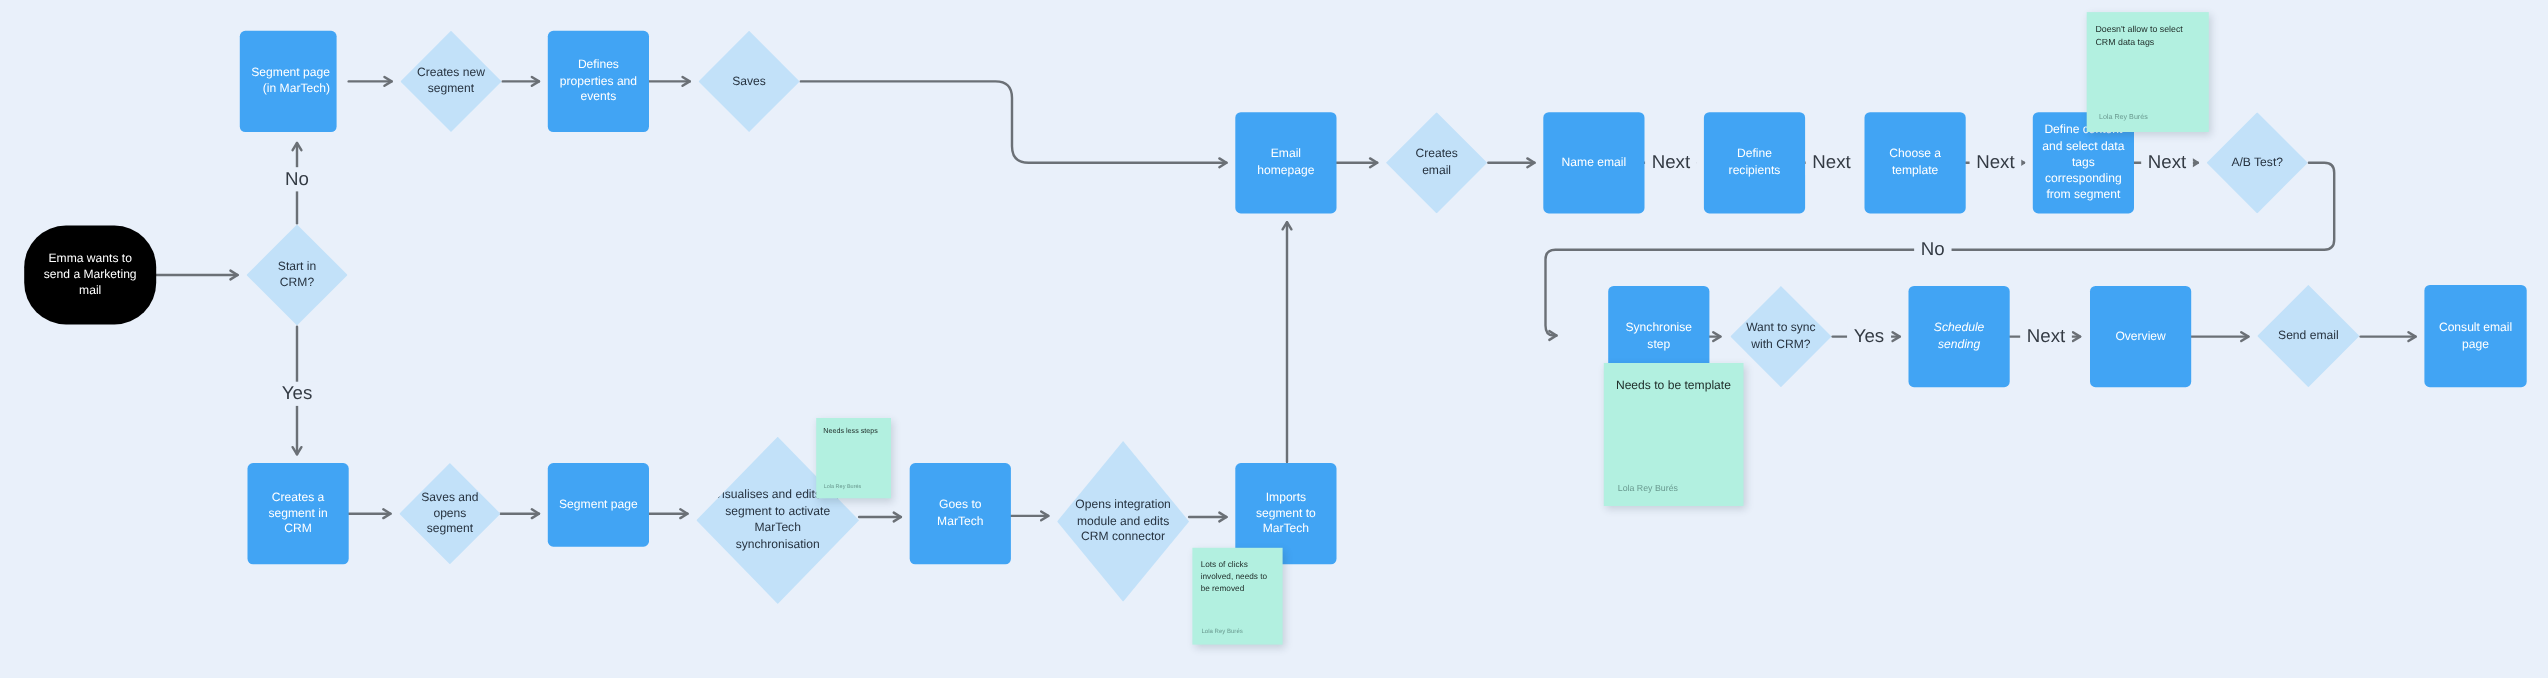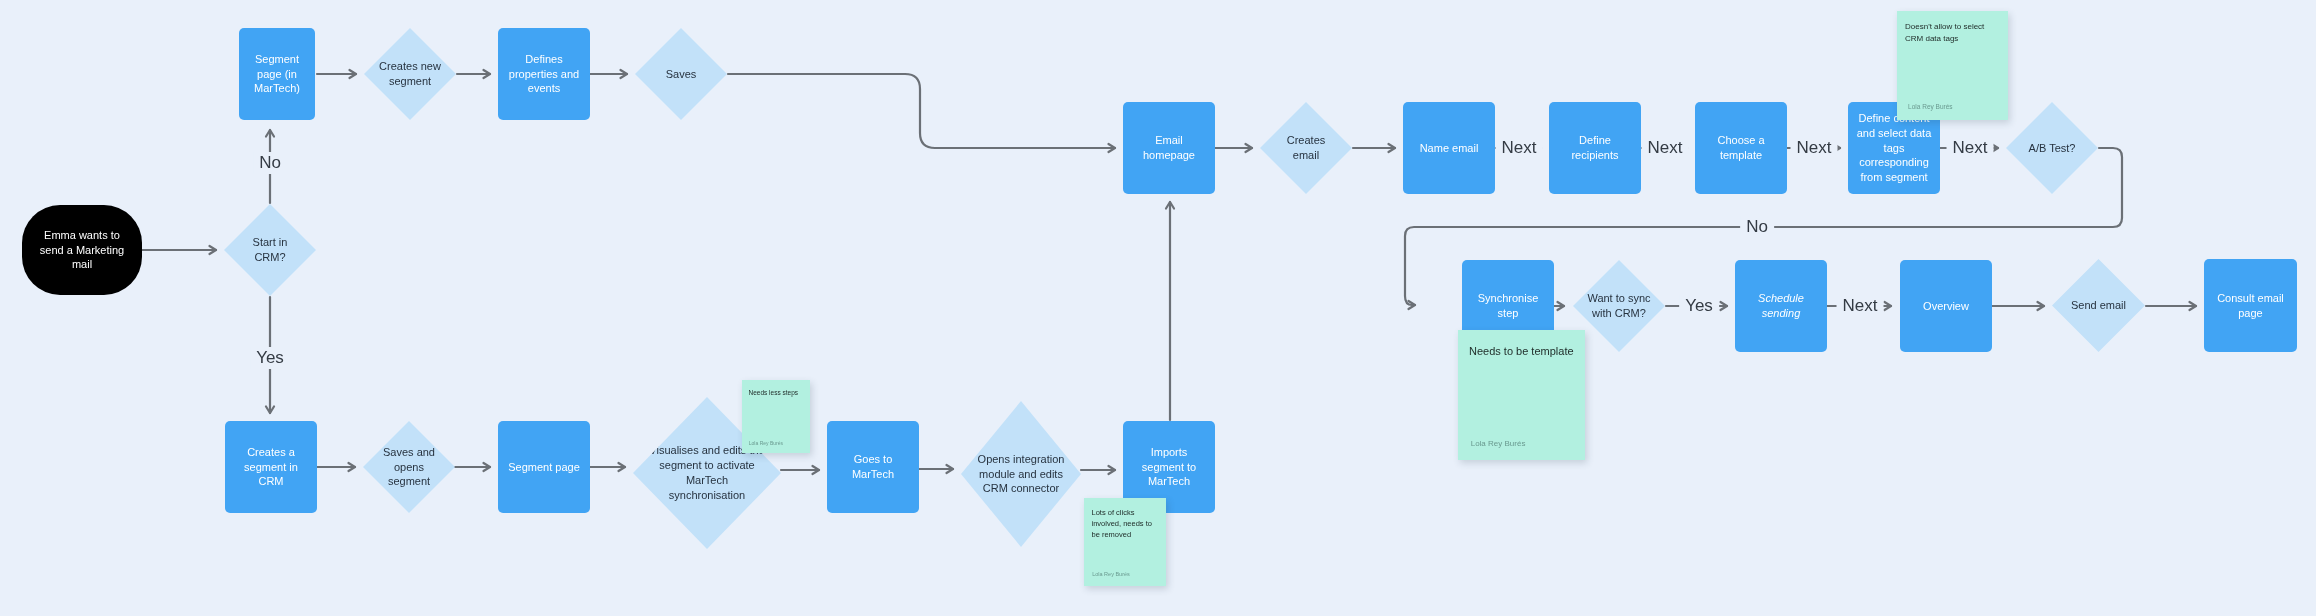--- a/index.html
+++ b/index.html
@@ -125,21 +125,21 @@
       <path d="M919,469 H953" marker-end="url(#arrowhead)"></path>
       <path d="M1081,470 H1115" marker-end="url(#arrowhead)"></path>
       <path d="M1170,420 V202" marker-end="url(#arrowhead)"></path>
     </svg>
 <div class="node terminator" style="left: 22px; top: 205px; width: 120px; height: 90px;">
       <span class="node-label">Emma wants to send a Marketing mail</span>
     </div>
     <div class="node decision" style="left: 224px; top: 204px; width: 92px; height: 92px;">
       <span class="node-label">Start in CRM?</span>
     </div>
-    <div class="node process" style="left: 239px; top: 28px; width: 76px; height: 92px;">
+    <div class="node process" style="left: 218px; top: 28px; width: 88px; height: 92px; text-align: right;">
       <span class="node-label">Segment page (in MarTech)</span>
     </div>
     <div class="node decision" style="left: 364px; top: 28px; width: 92px; height: 92px;">
       <span class="node-label">Creates new segment</span>
     </div>
     <div class="node process" style="left: 498px; top: 28px; width: 92px; height: 92px;">
       <span class="node-label">Defines properties and events</span>
     </div>
     <div class="node decision" style="left: 635px; top: 28px; width: 92px; height: 92px;">
       <span class="node-label">Saves</span>
@@ -182,21 +182,21 @@
     </div>
     <div class="node process" style="left: 2204px; top: 259px; width: 93px; height: 93px;">
       <span class="node-label">Consult email page</span>
     </div>
     <div class="node process" style="left: 225px; top: 421px; width: 92px; height: 92px;">
       <span class="node-label">Creates a segment in CRM</span>
     </div>
     <div class="node decision" style="left: 363px; top: 421px; width: 92px; height: 92px;">
       <span class="node-label">Saves and opens segment</span>
     </div>
-    <div class="node process" style="left: 498px; top: 421px; width: 92px; height: 92px;">
+    <div class="node process" style="left: 498px; top: 421px; width: 92px; height: 76px;">
       <span class="node-label">Segment page</span>
     </div>
     <div class="node decision" style="left: 633px; top: 397px; width: 148px; height: 152px;">
       <span class="node-label">Visualises and edits the segment to activate MarTech synchronisation</span>
     </div>
     <div class="node process" style="left: 827px; top: 421px; width: 92px; height: 92px;">
       <span class="node-label">Goes to MarTech</span>
     </div>
     <div class="node decision" style="left: 961px; top: 401px; width: 120px; height: 146px;">
       <span class="node-label">Opens integration module and edits CRM connector</span>

